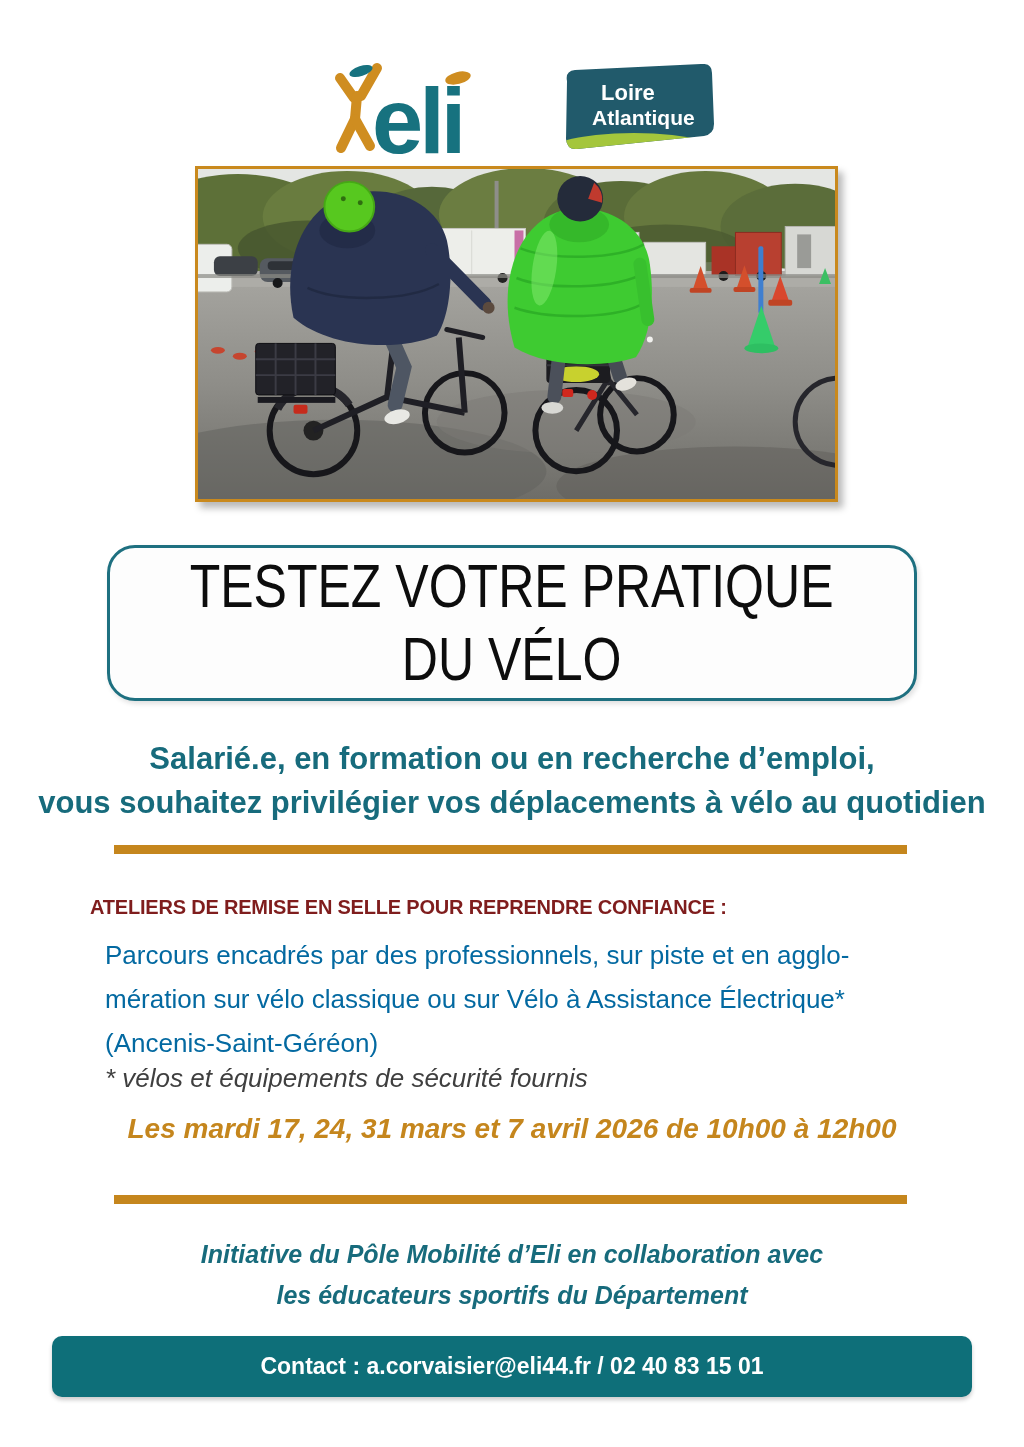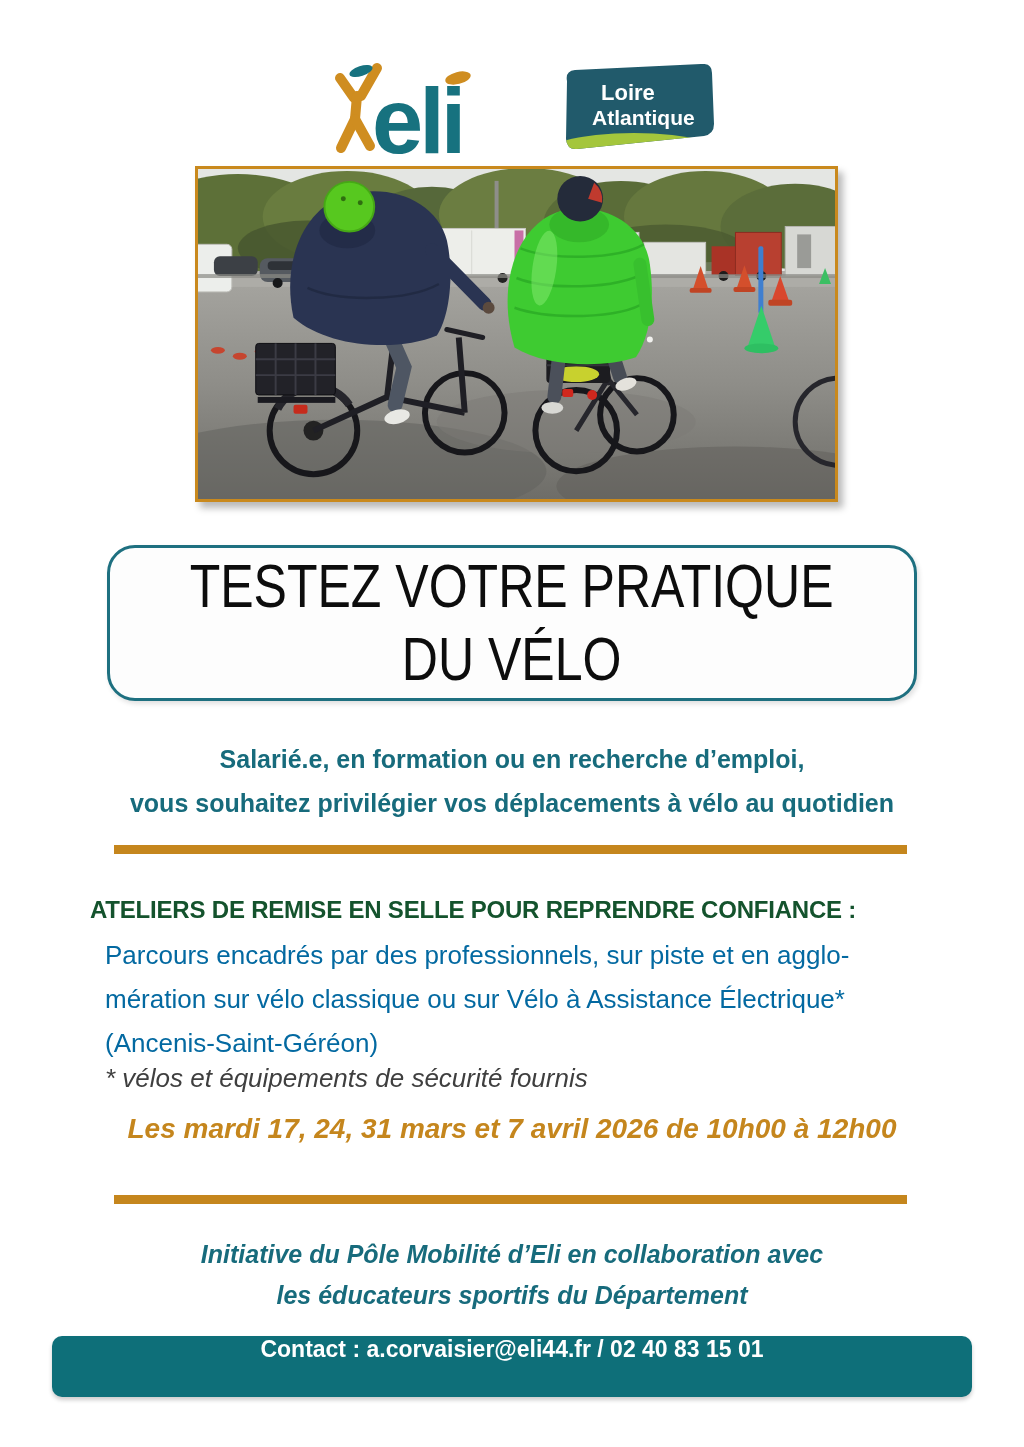--- a/index.html
+++ b/index.html
@@ -29,33 +29,33 @@
     display:flex;align-items:center;justify-content:center;
   }
   .title-inner{
     text-align:center;color:#0d0d0d;font-size:61px;line-height:73px;
     letter-spacing:0px;transform:scaleX(.82);transform-origin:50% 50%;
     white-space:nowrap;font-weight:400;
   }
 
   .intro{
     left:0;top:737px;width:1024px;text-align:center;
-    color:#176b7c;font-weight:bold;font-size:25px;line-height:44px;
+    color:#176b7c;font-weight:bold;font-size:31px;line-height:44px;
     transform-origin:50% 0;
   }
 
   .divider{
     left:114px;width:793px;height:9px;background:#c5861d;
   }
   .divider-1{top:845px;}
   .divider-2{top:1195px;}
 
   .heading{
-    left:90px;top:896px;width:870px;color:#14532d;font-weight:bold;
-    font-size:24px;letter-spacing:-0.2px;white-space:nowrap;
+    left:90px;top:896px;width:870px;color:#7f1d1d;font-weight:bold;
+    font-size:20px;letter-spacing:-0.2px;white-space:nowrap;
   }
   .body-text{
     left:105px;top:933px;width:840px;color:#0369a1;
     font-size:26px;line-height:44px;white-space:nowrap;
   }
   .footnote{
     left:105px;top:1063px;color:#3f3f3f;font-style:italic;
     font-size:26px;white-space:nowrap;
   }
   .date-line{
@@ -64,21 +64,21 @@
     white-space:nowrap;
   }
   .initiative{
     left:0;top:1234px;width:1024px;text-align:center;
     color:#176b7c;font-weight:bold;font-style:italic;
     font-size:25px;line-height:41px;
   }
   .footer-bar{
     left:52px;top:1336px;width:920px;height:61px;border-radius:10px;
     background:#0e6f79;box-shadow:0 3px 4px rgba(0,0,0,.2);
-    display:flex;align-items:flex-start;justify-content:center;
+    display:flex;align-items:center;justify-content:center;
   }
   .footer-bar .contact{
     color:#ffffff;font-weight:bold;font-size:23px;white-space:nowrap;
   }
 </style>
 </head>
 <body>
 
 <div class="abs logo-row" style="left:0;top:0;width:1024px;height:116px;">
 

